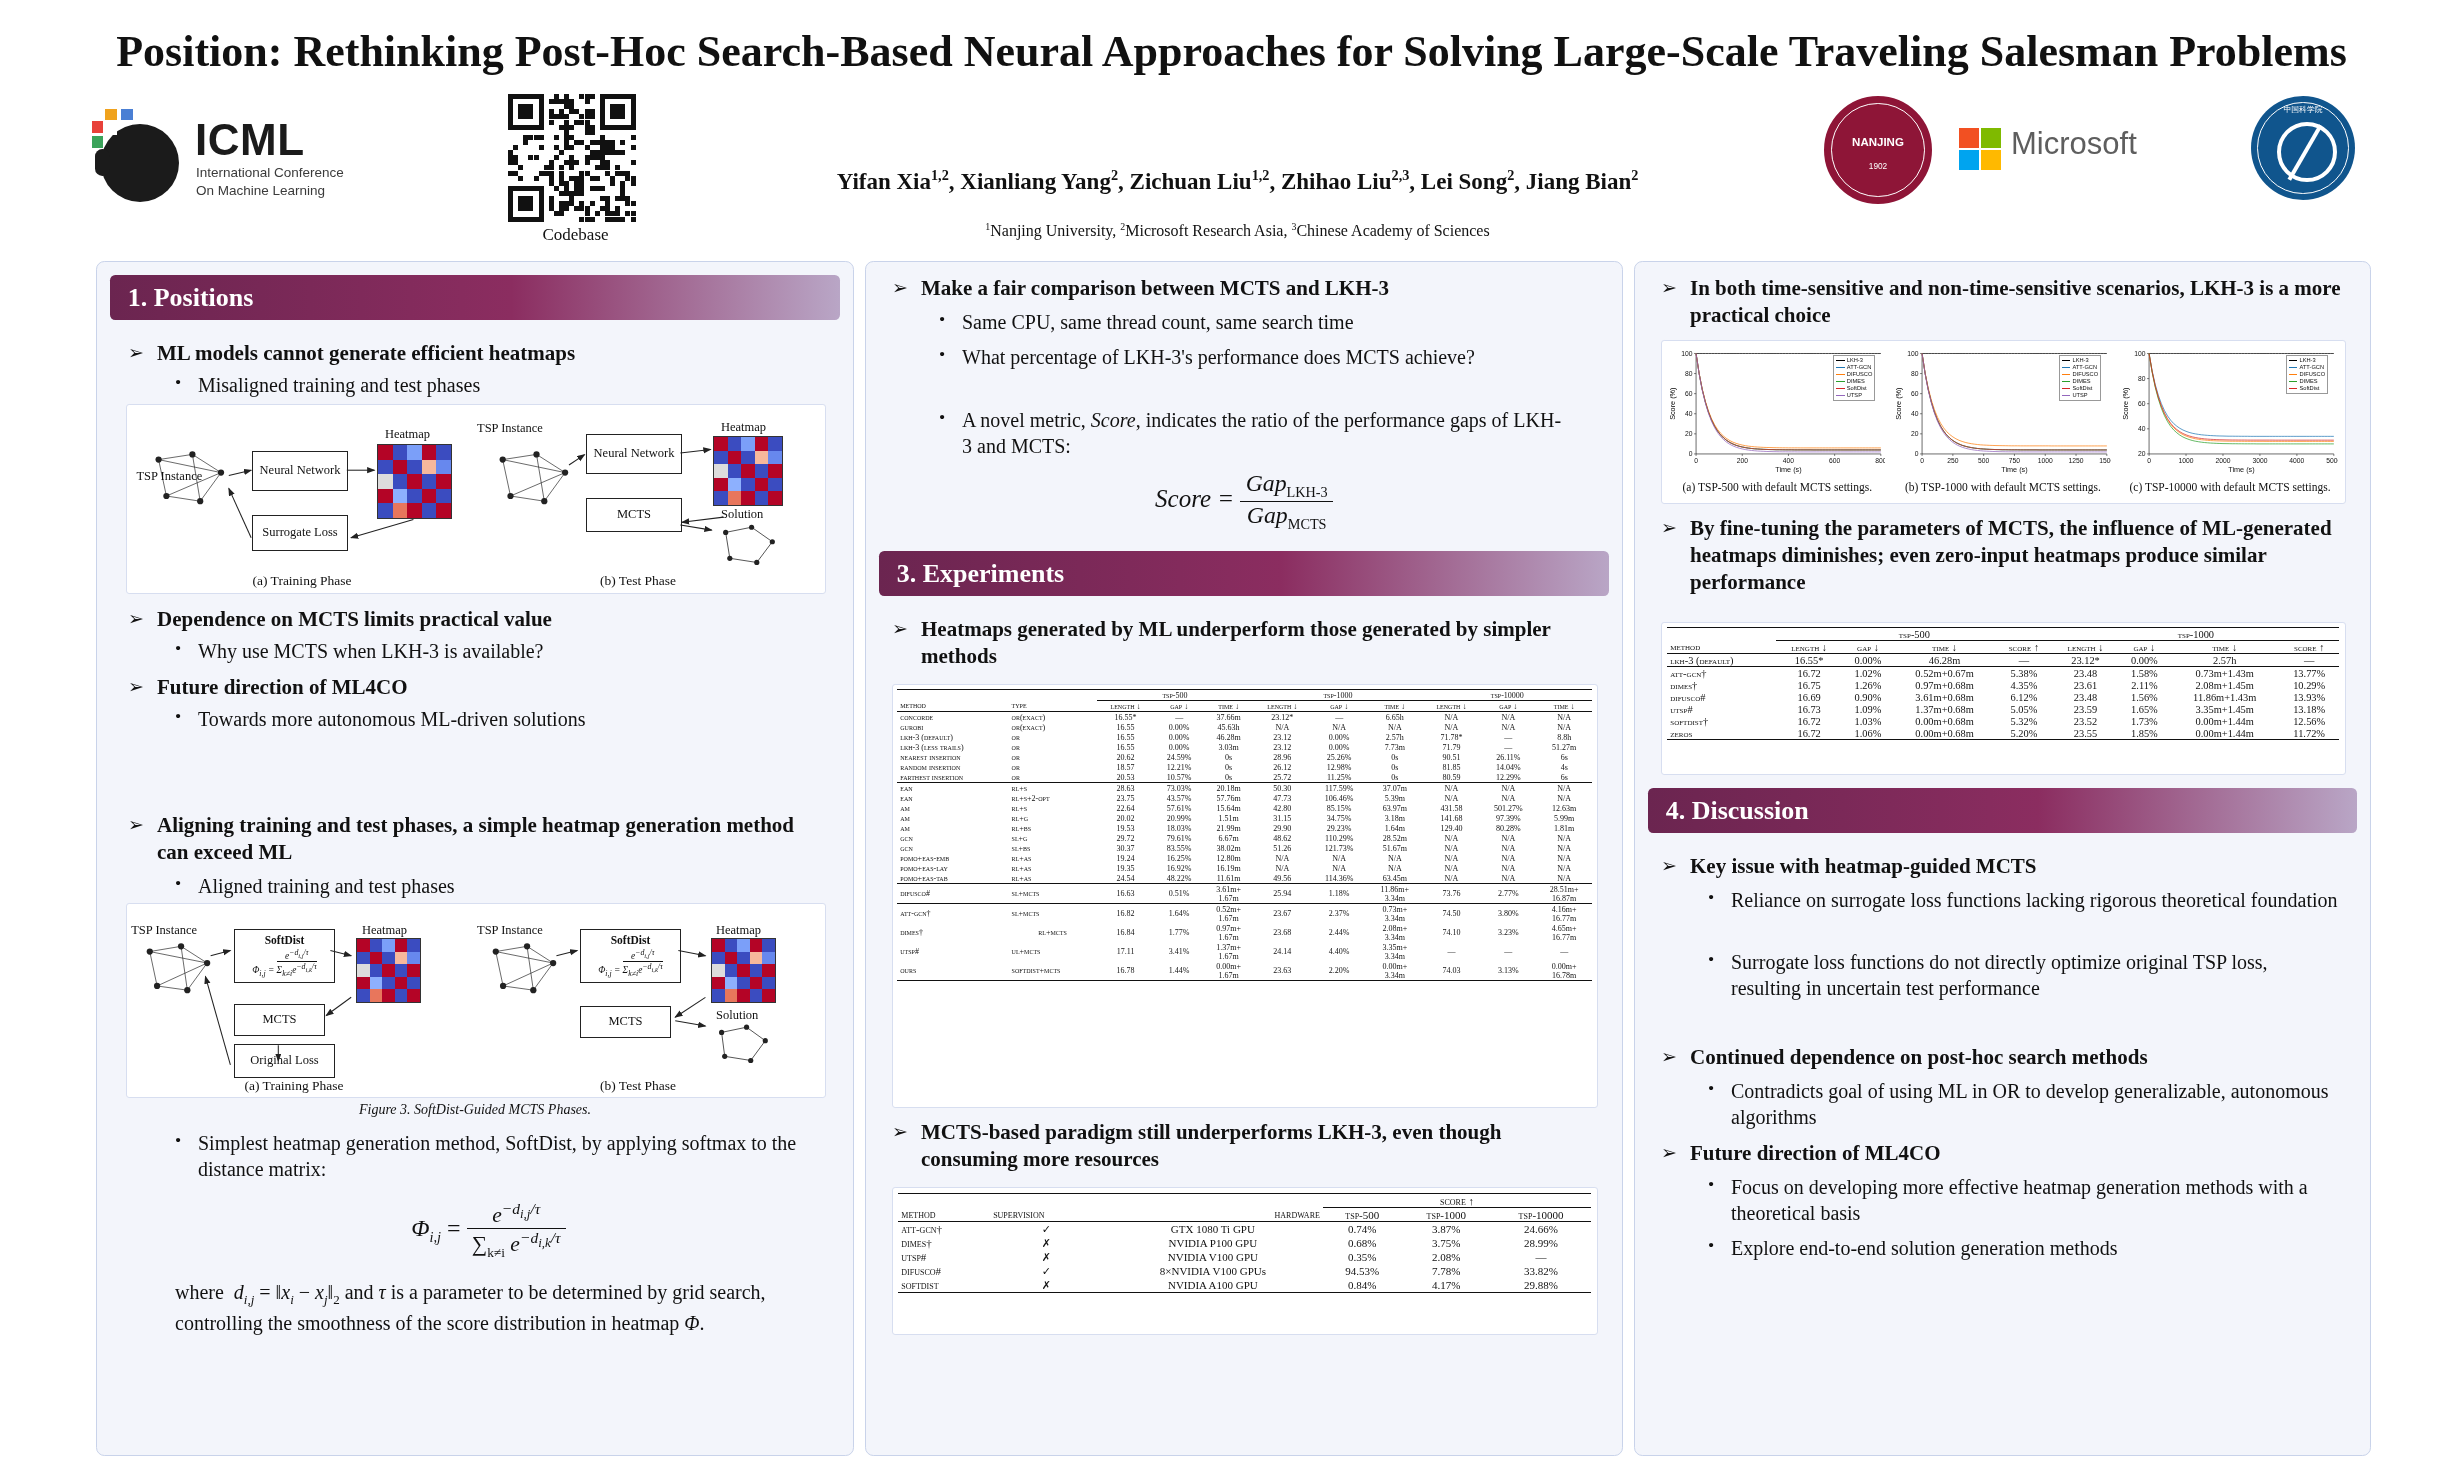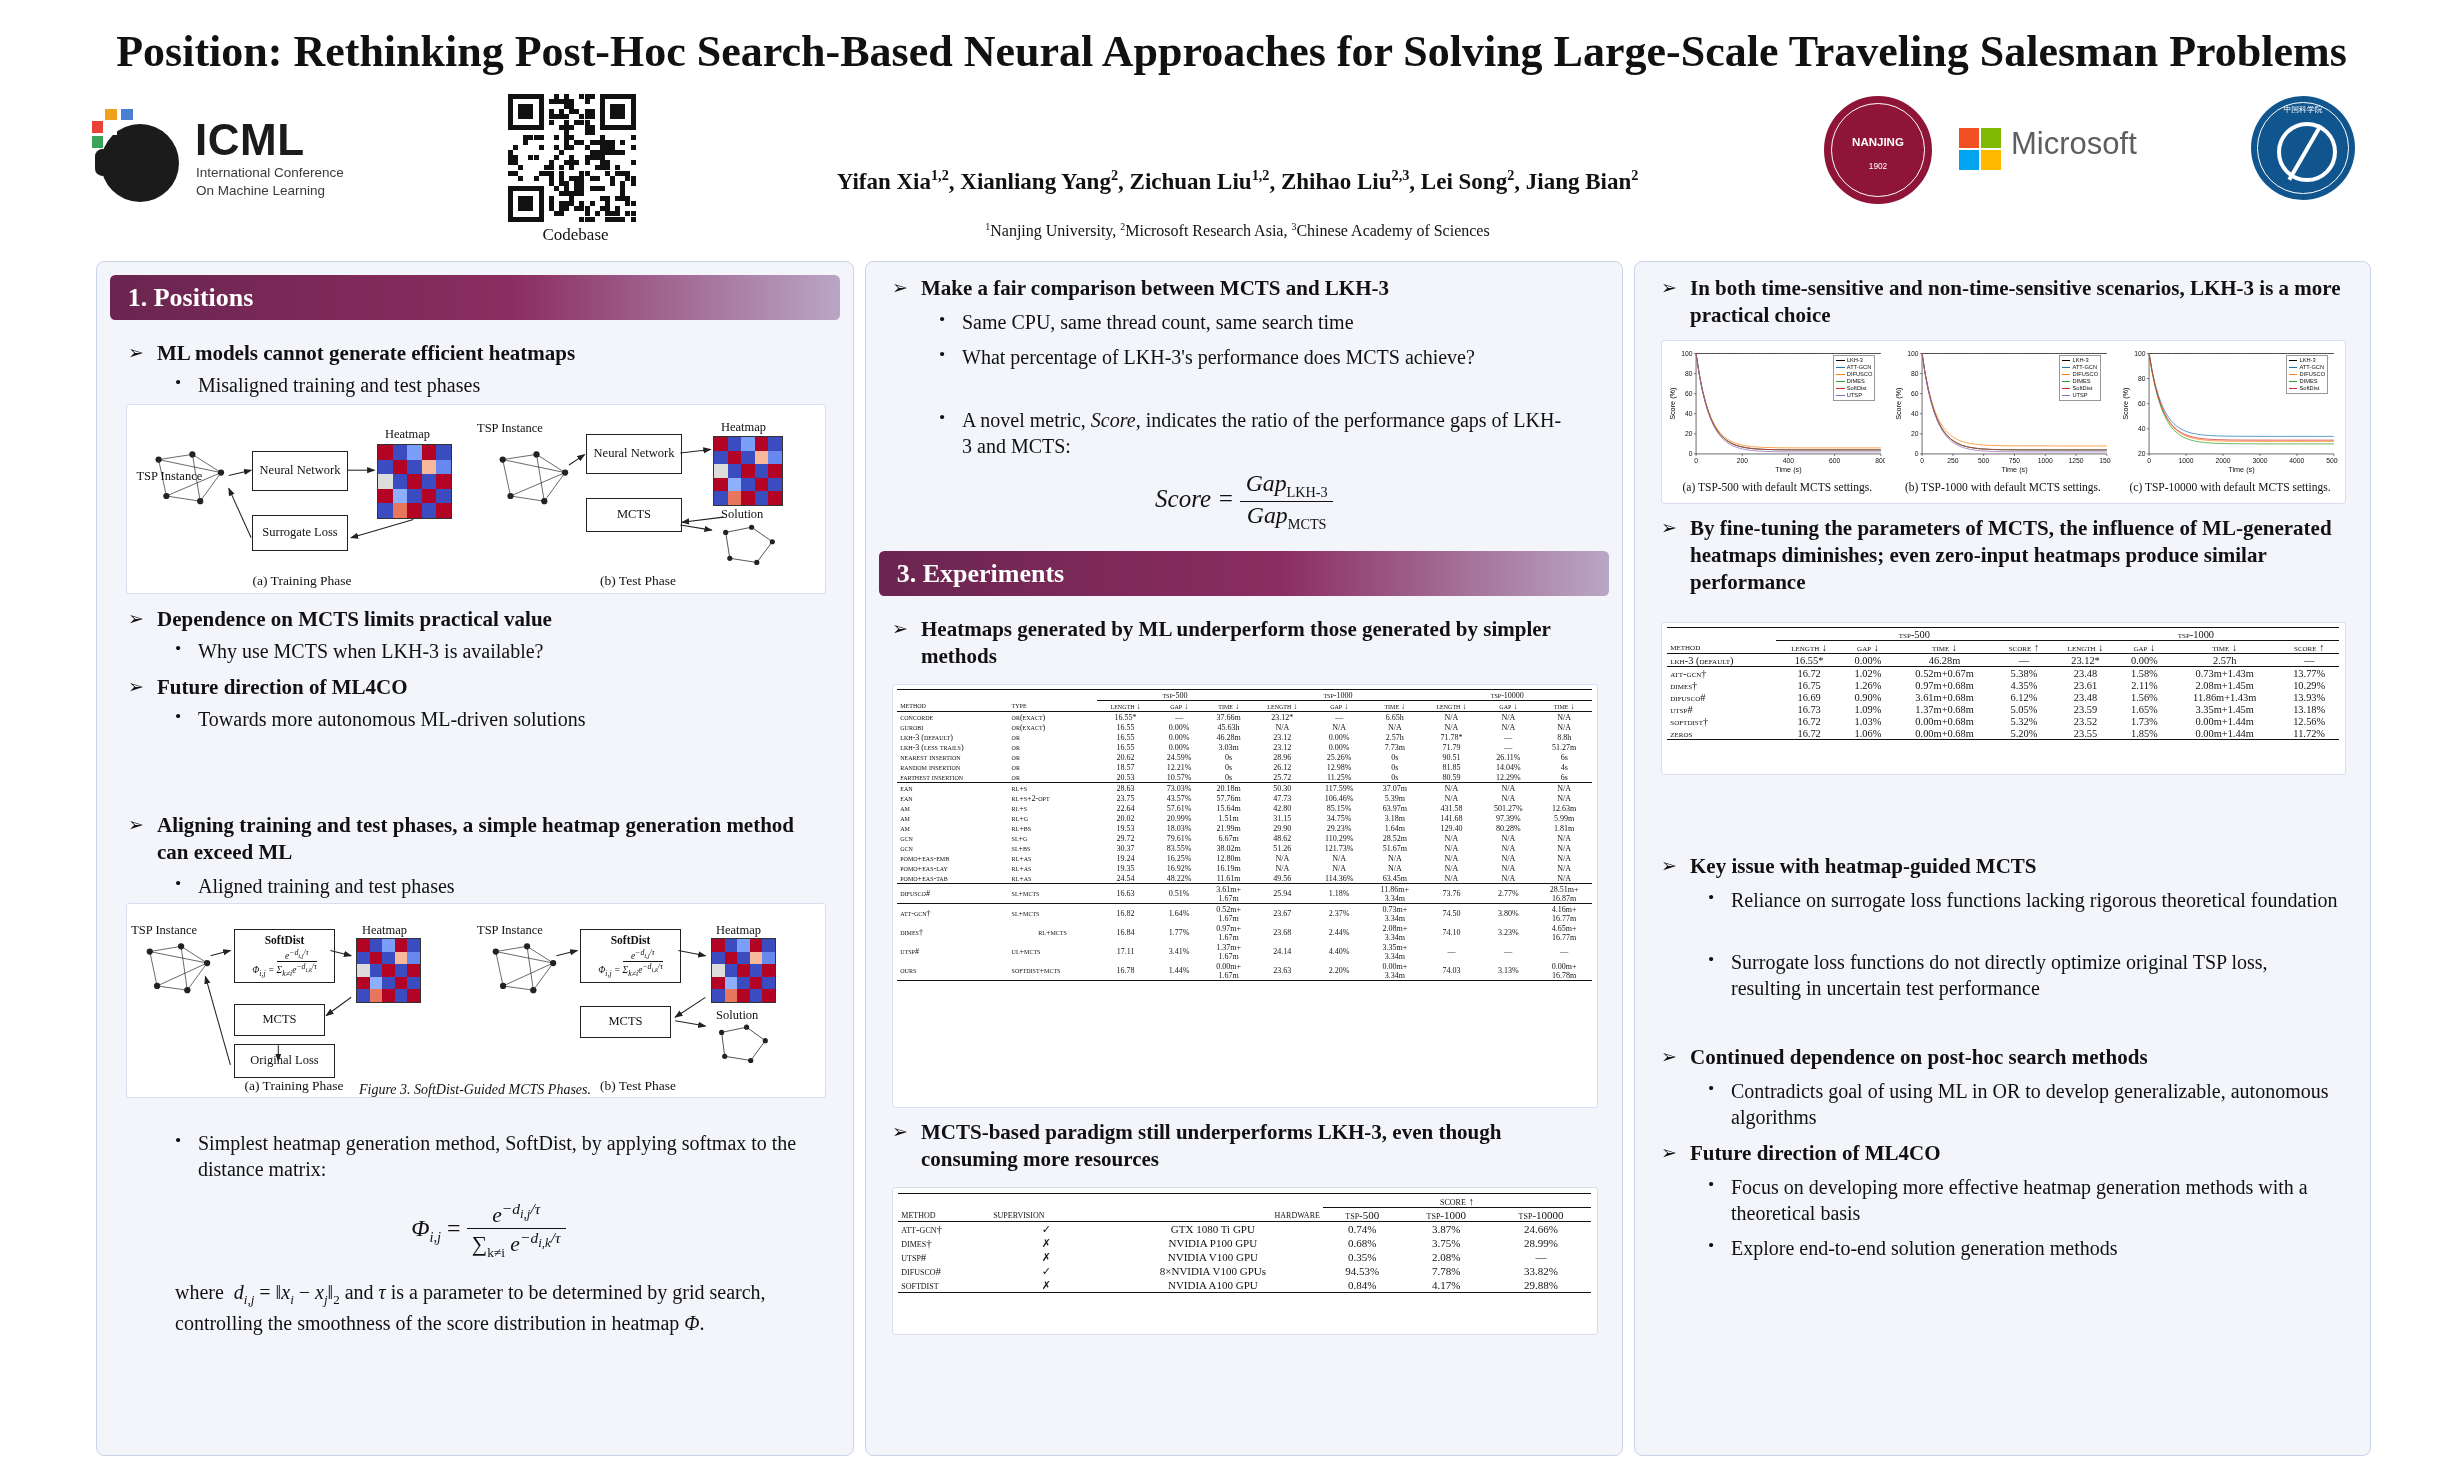--- a/index.html
+++ b/index.html
@@ -694,21 +694,21 @@
       <svg width="323" height="172" style="position:absolute;left:344px;top:10.4px;pointer-events:none" viewBox="0 0 620 330">
         <g stroke="#222" stroke-width="2" fill="none" marker-end="url(#ar)">
           <line x1="164" y1="80" x2="204" y2="70"></line>
           <line x1="398" y1="70" x2="450" y2="80"></line>
           <line x1="450" y1="160" x2="392" y2="198"></line>
           <line x1="392" y1="205" x2="450" y2="215"></line>
         </g>
       </svg>
       <div class="figcap" style="left:365px;top:174px;width:292px;">(b) Test Phase</div>
     </div>
-    <div class="figtitle" style="left:29px;top:820px;width:698px;">Figure 3. SoftDist-Guided MCTS Phases.</div>
+    <div class="figtitle" style="left:29px;top:840px;width:698px;">Figure 3. SoftDist-Guided MCTS Phases.</div>
 
     <div class="sub" style="left:78px;top:868px;width:641px;">
       <span class="dot">•</span>
       <span class="s-txt">Simplest heatmap generation method, SoftDist, by applying softmax to the distance matrix:</span>
     </div>
 
     <div class="formula" style="left:63px;top:938px;width:657px;font-size:24px;">
       <span class="it">Φ<sub style="font-size:0.6em">i,j</sub></span> =
       <span class="frac" style="font-size:0.9em">
         <span class="num"><span class="it">e<sup style="font-size:0.72em">−d<sub>i,j</sub>/τ</sup></span></span>
@@ -1366,20 +1366,21 @@
               <td>5.20%</td>
               <td>23.55</td>
               <td>1.85%</td>
               <td>0.00m+1.44m</td>
               <td>11.72%</td>
             </tr>
           </tbody>
         </table>
     </div>
 
+    <div class="secbar" style="left:13px;top:526px;width:709px;">4. Discussion</div>
 
     <div class="bullet" style="left:26px;top:591px;width:683px;">
       <span class="arrow">➢</span>
       <span class="b-txt">Key issue with heatmap-guided MCTS</span>
     </div>
     <div class="sub" style="left:73px;top:625px;width:631px;">
       <span class="dot">•</span>
       <span class="s-txt">Reliance on surrogate loss functions lacking rigorous theoretical foundation</span>
     </div>
     <div class="sub" style="left:73px;top:687px;width:631px;">

